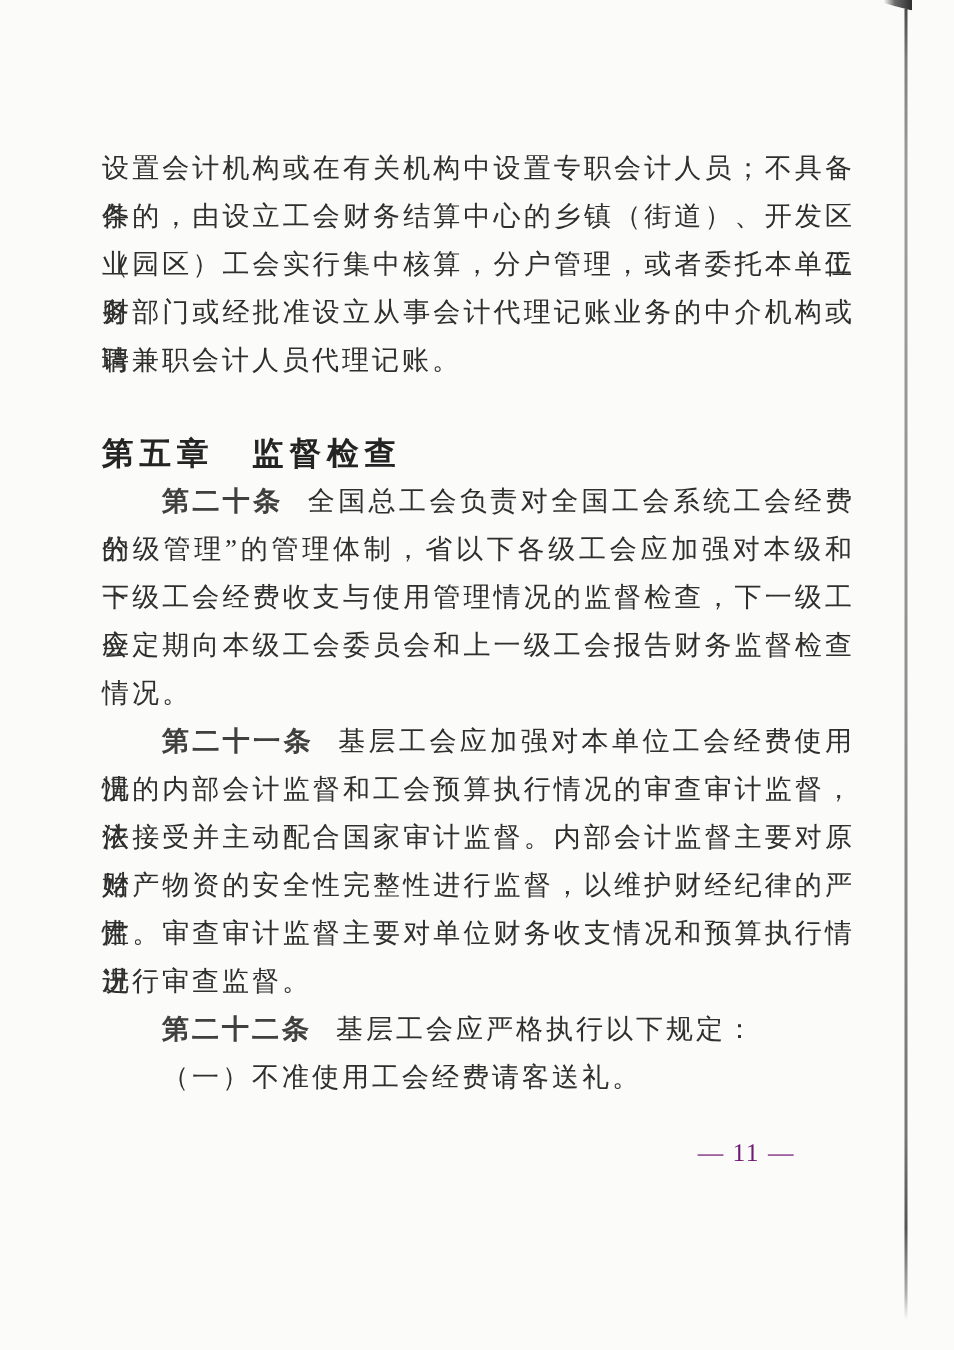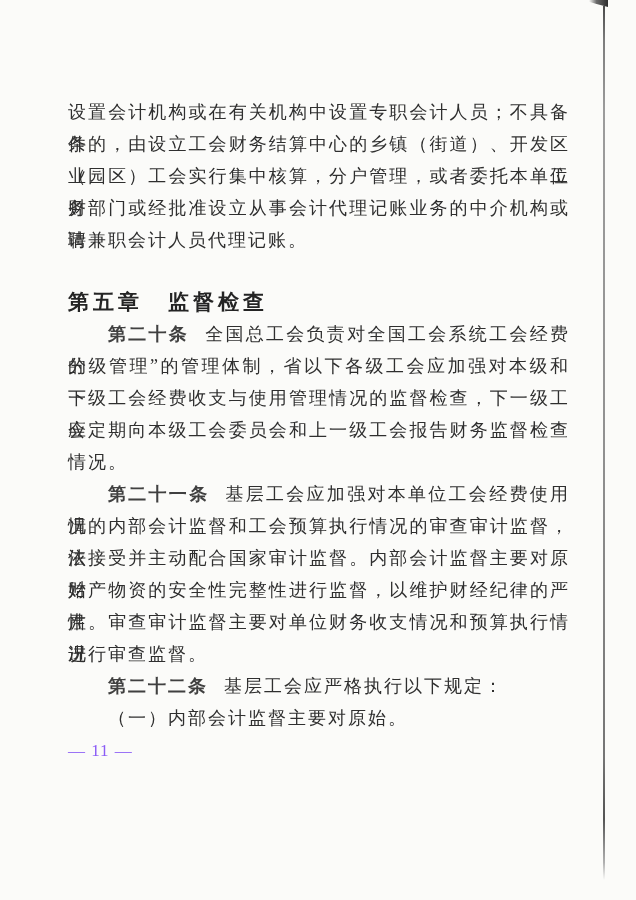--- a/index.html
+++ b/index.html
@@ -70,28 +70,28 @@
   .chapter-heading {
     height: 32px;
     line-height: 32px;
     margin: 30px 0 0 0;
     font-size: 21px;
     font-weight: bold;
     color: #242424;
     letter-spacing: 4px;
   }
   .page-number {
-    margin-top: 4px;
+    margin-top: 22px;
     height: 26px;
     line-height: 26px;
-    text-align: left;
+    text-align: right;
     padding-right: 40px;
     font-size: 17px;
     letter-spacing: 1px;
-    color: #8b5cf6;
+    color: #701a75;
   }
 </style>
 </head>
 <body>
 
 <div class="page">
 
   <div class="scan-corner-mark"></div>
   <div class="scan-edge-line"></div>
 
@@ -118,18 +118,18 @@
     </div>
     <div class="ln fill">况的内部会计监督和工会预算执行情况的审查审计监督，依</div>
     <div class="ln fill">法接受并主动配合国家审计监督。内部会计监督主要对原始</div>
     <div class="ln fill">财产物资的安全性完整性进行监督，以维护财经纪律的严肃</div>
     <div class="ln fill">性。审查审计监督主要对单位财务收支情况和预算执行情况</div>
     <div class="ln">进行审查监督。</div>
 
     <div class="ln indent">
       <span class="lead">第二十二条</span><span>基层工会应严格执行以下规定：</span>
     </div>
-    <div class="ln indent">（一）内部会计监督主要对原始。</div>
+    <div class="ln indent">（一）不准使用工会经费请客送礼。</div>
 
     <div class="page-number">— 11 —</div>
 
   </div>
 </div>
 
 </body></html>

